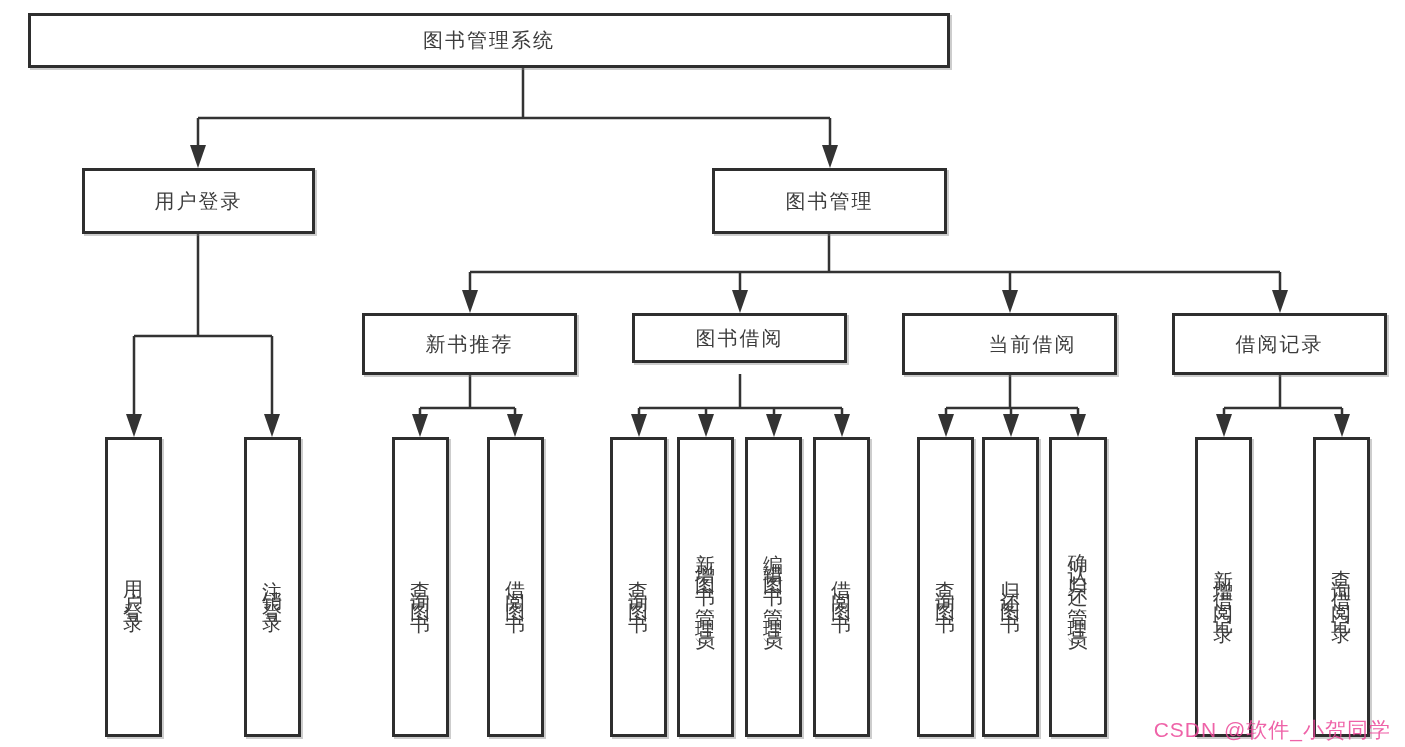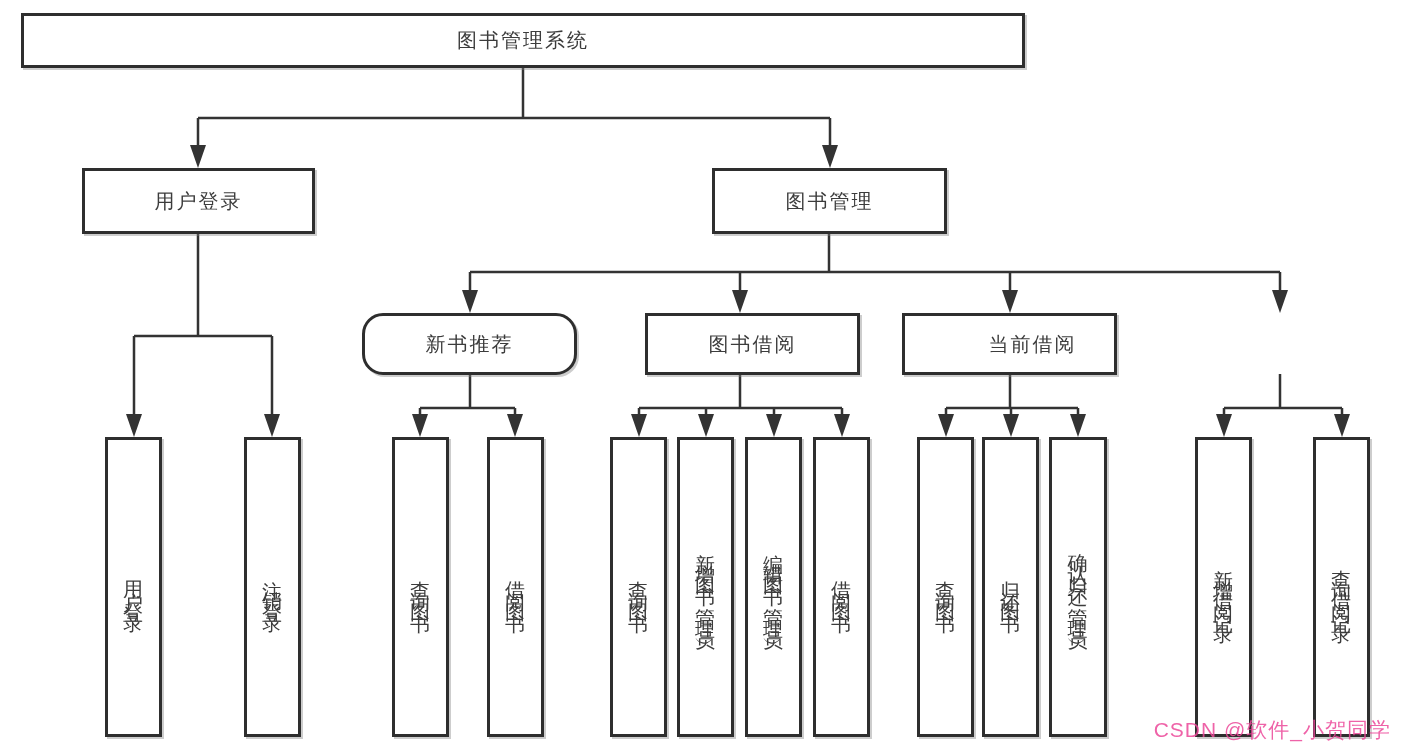--- a/index.html
+++ b/index.html
@@ -95,39 +95,42 @@
       <polygon points="698,414 714,414 706,437" fill="#333333"></polygon>
       <polygon points="766,414 782,414 774,437" fill="#333333"></polygon>
       <polygon points="834,414 850,414 842,437" fill="#333333"></polygon>
       <polygon points="938,414 954,414 946,437" fill="#333333"></polygon>
       <polygon points="1003,414 1019,414 1011,437" fill="#333333"></polygon>
       <polygon points="1070,414 1086,414 1078,437" fill="#333333"></polygon>
       <polygon points="1216,414 1232,414 1224,437" fill="#333333"></polygon>
       <polygon points="1334,414 1350,414 1342,437" fill="#333333"></polygon>
     </svg>
 
-  <div class="node" style="left:21px;top:13px;width:1004px;height:55px;">
+  <div class="node" style="left:28px;top:13px;width:922px;height:55px;">
     <span>图书管理系统</span>
   </div>
 
   <div class="node" style="left:82px;top:168px;width:233px;height:66px;">
     <span>用户登录</span>
   </div>
   <div class="node" style="left:712px;top:168px;width:235px;height:66px;">
     <span>图书管理</span>
   </div>
 
-  <div class="node" style="left:362px;top:313px;width:215px;height:62px;border-radius:21px;">
+  <div class="node" style="left:362px;top:313px;width:215px;height:62px;">
     <span>新书推荐</span>
   </div>
-  <div class="node" style="left:632px;top:313px;width:215px;height:62px;margin-left:13px;">
+  <div class="node" style="left:632px;top:313px;width:215px;height:50px;">
     <span>图书借阅</span>
   </div>
   <div class="node" style="left:902px;top:313px;width:215px;height:62px;padding-left:46px;">
     <span>当前借阅</span>
+  </div>
+  <div class="node" style="left:1172px;top:313px;width:215px;height:62px;">
+    <span>借阅记录</span>
   </div>
 
   <div class="node leaf" style="left:105px;top:437px;width:57px;height:300px;">
     <span class="vtext">用户登录</span>
   </div>
   <div class="node leaf" style="left:244px;top:437px;width:57px;height:300px;">
     <span class="vtext">注销登录</span>
   </div>
 
   <div class="node leaf" style="left:392px;top:437px;width:57px;height:300px;">

